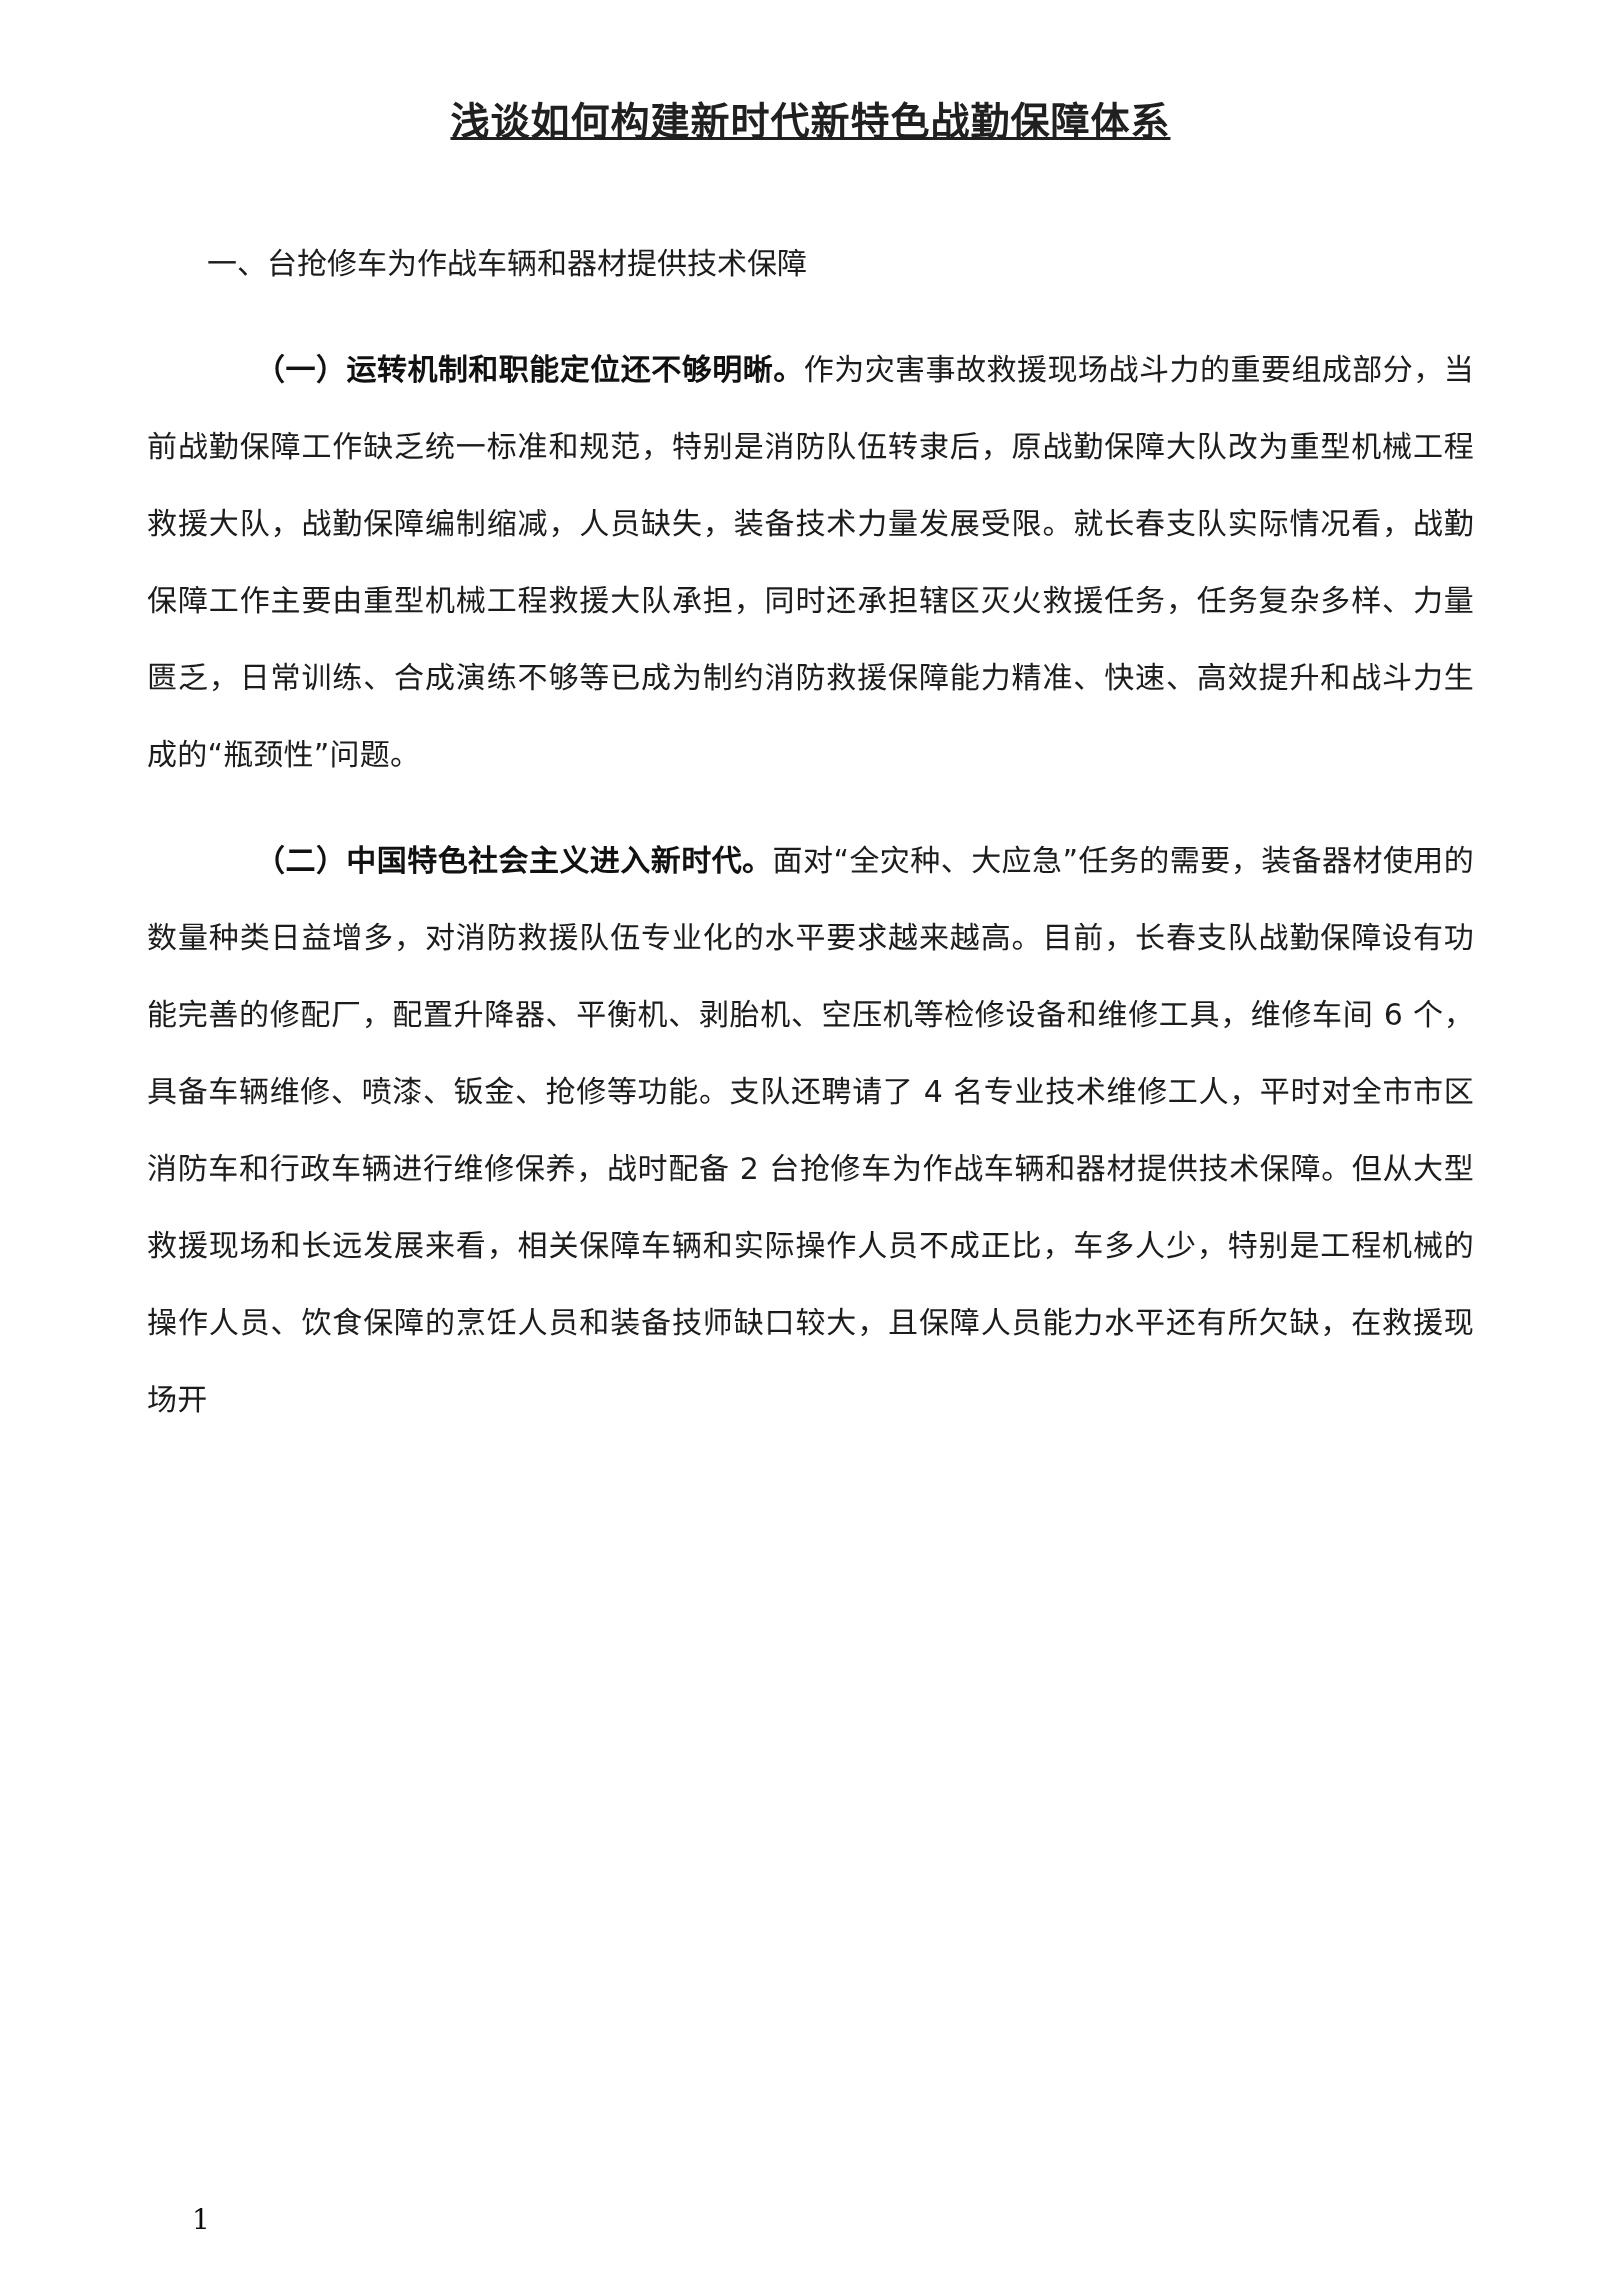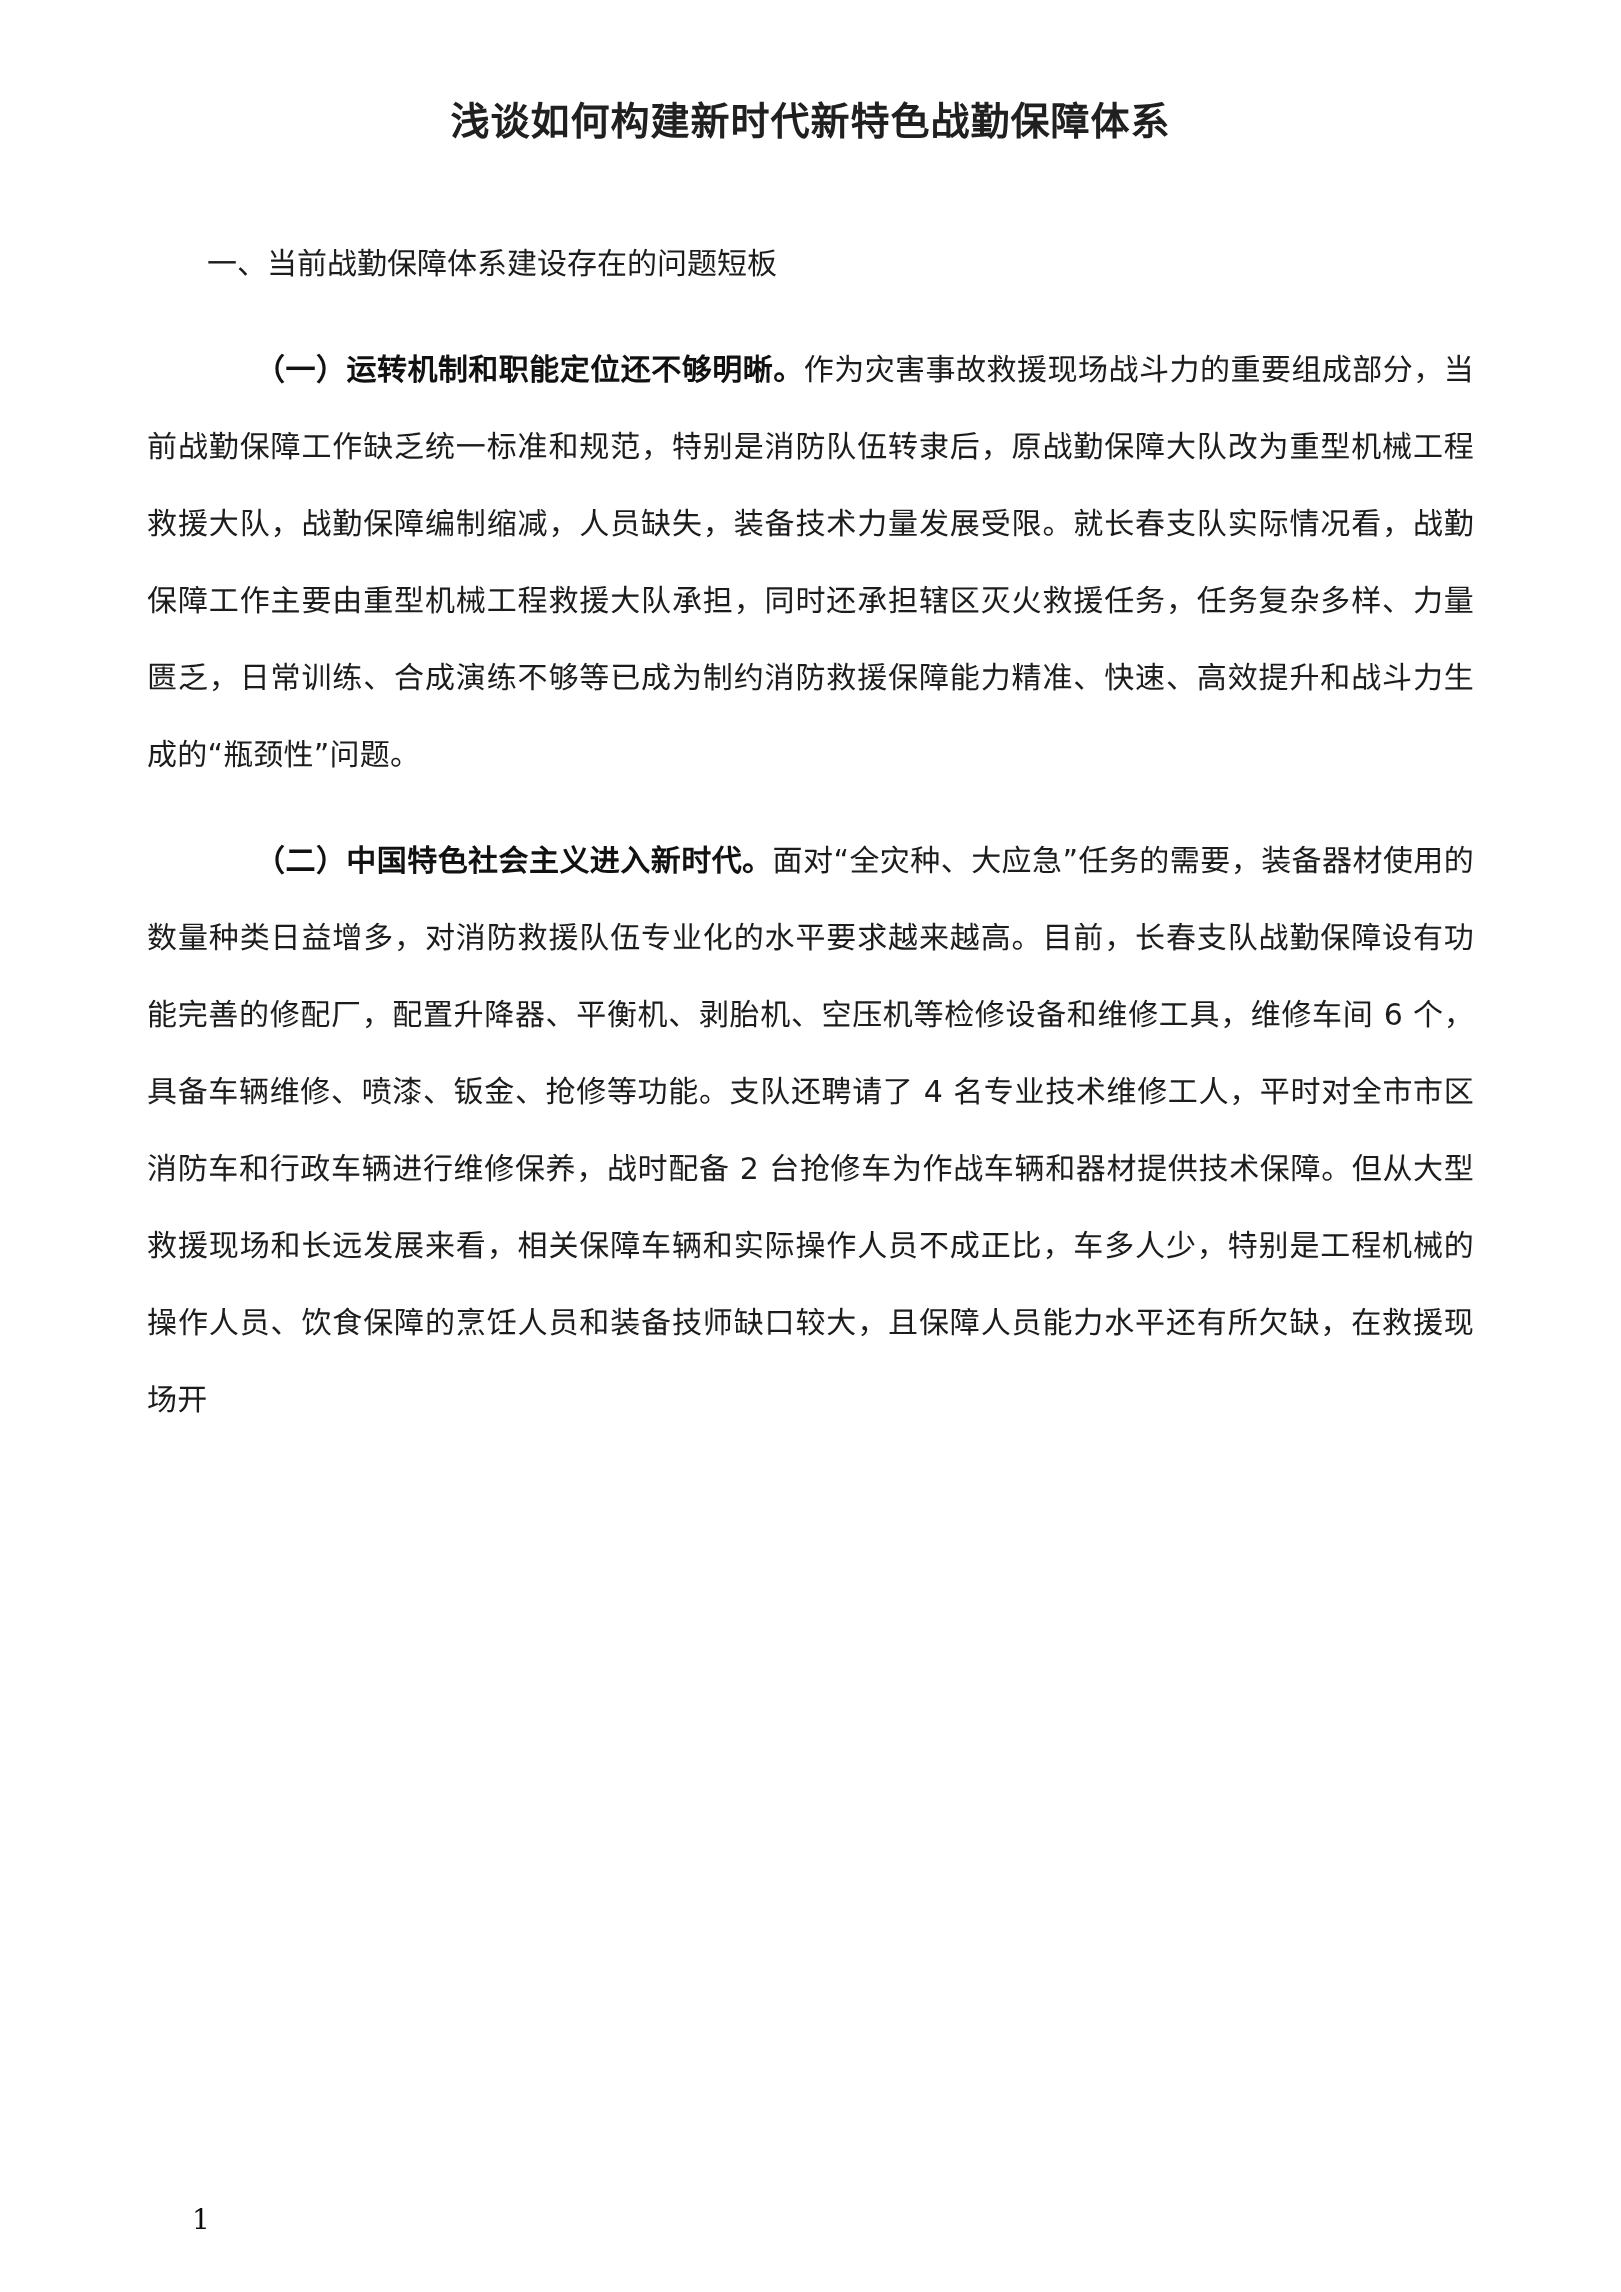--- a/index.html
+++ b/index.html
@@ -26,20 +26,21 @@
   }
   .doc-title {
     font-family: "DejaVu Sans", "Liberation Sans", sans-serif;
     font-size: 39px;
     font-weight: bold;
     text-align: center;
     letter-spacing: 1px;
     color: #202020;
     margin: 33px 0 0 0;
     line-height: 1.45;
+    text-decoration: underline;
   }
   .para {
     font-size: 30px;
     line-height: 77px;
     text-align: justify;
     text-justify: inter-ideograph;
     text-align-last: left;
     color: #1c1c1c;
     margin: 0;
     letter-spacing: 0.2px;
@@ -78,21 +79,21 @@
 <div class="page">
   <div class="doc-body">
 
     <h1 class="doc-title">浅谈如何构建新时代新特色战勤保障体系</h1>
 
     <div class="gap-md"></div>
 
 
     <div class="gap-sm"></div>
 
-    <p class="section-heading">一、当前战勤保障体系建设存在的问题短板</p>
+    <p class="section-heading">一、台抢修车为作战车辆和器材提供技术保障</p>
 
     <div class="gap-sm"></div>
 
     <p class="para para-indent">
       <span class="lead">（一）运转机制和职能定位还不够明晰。</span><span>作为灾害事故救援现场战斗力的重要组成部分，当前战勤保障工作缺乏统一标准和规范，特别是消防队伍转隶后，原战勤保障大队改为重型机械工程救援大队，战勤保障编制缩减，人员缺失，装备技术力量发展受限。就长春支队实际情况看，战勤保障工作主要由重型机械工程救援大队承担，同时还承担辖区灭火救援任务，任务复杂多样、力量匮乏，日常训练、合成演练不够等已成为制约消防救援保障能力精准、快速、高效提升和战斗力生成的“瓶颈性”问题。</span>
     </p>
 
     <div class="gap-sm"></div>
 
     <p class="para para-indent">

